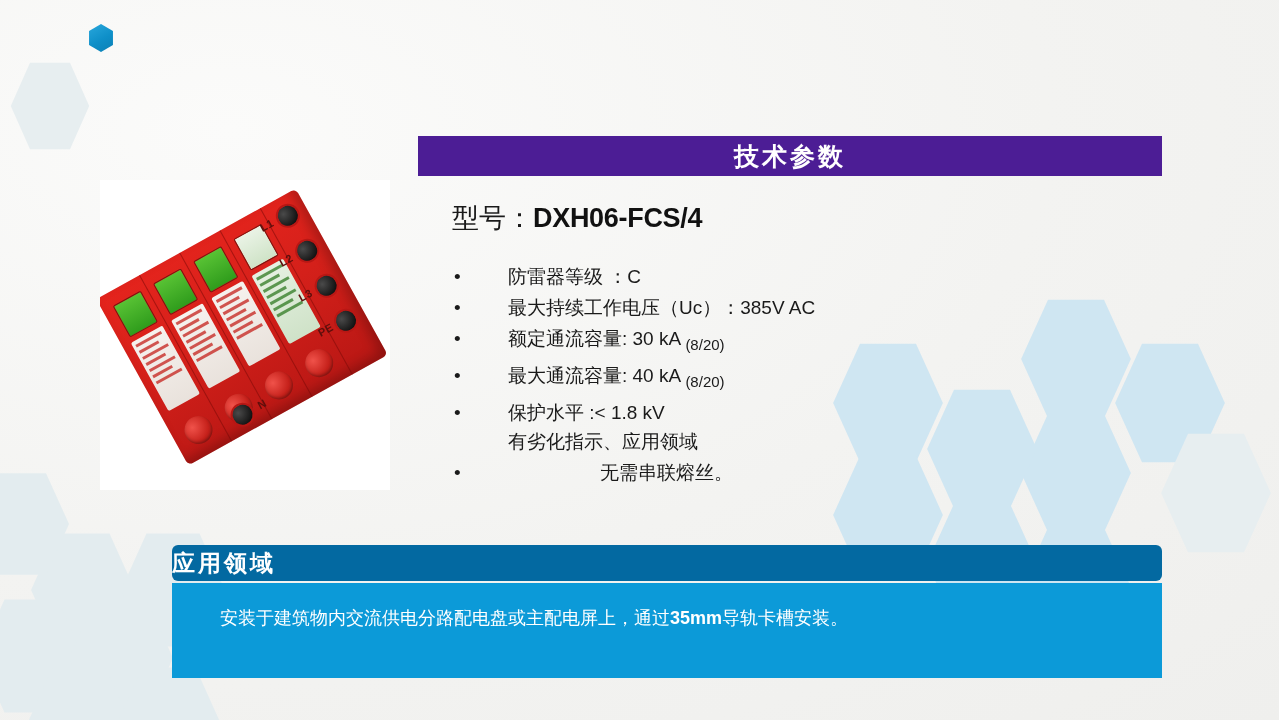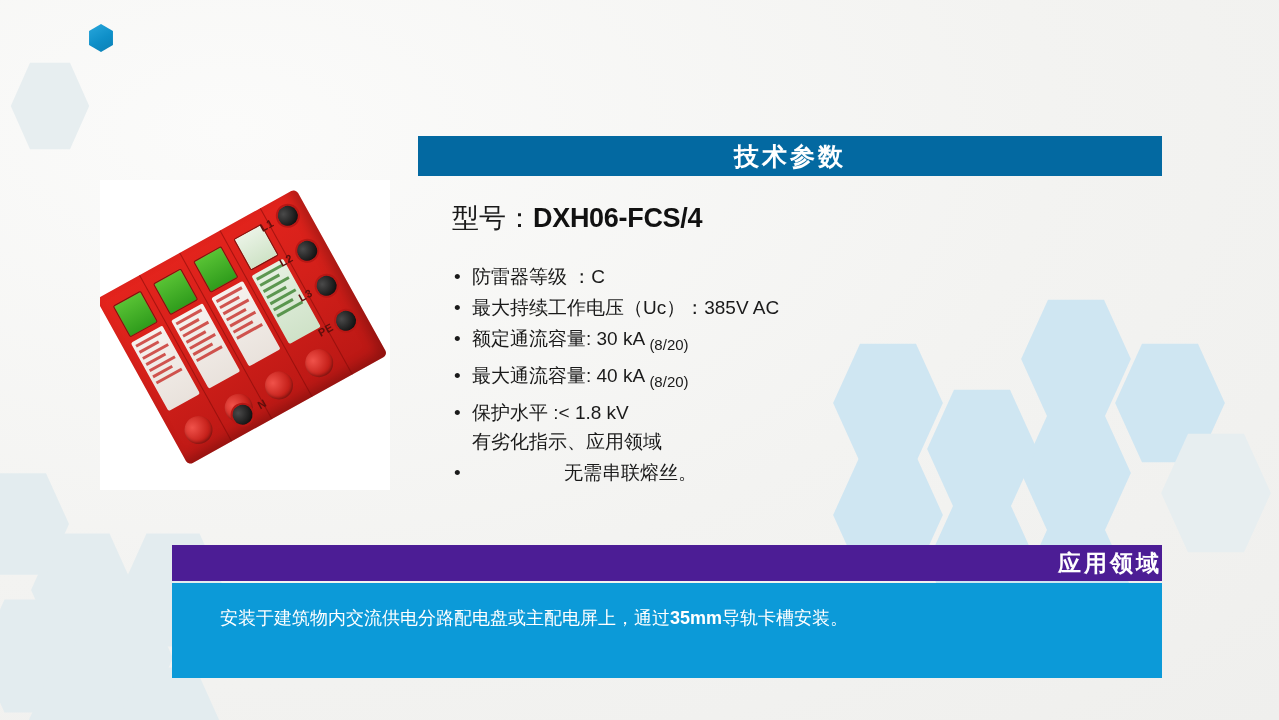--- a/index.html
+++ b/index.html
@@ -160,21 +160,21 @@
     letter-spacing: .5px;
   }
 
   
   .spec-header {
     position: absolute;
     left: 418px;
     top: 136px;
     width: 744px;
     height: 40px;
-    background: #0369a1;
+    background: #4c1d95;
     display: flex;
     align-items: center;
     justify-content: center;
   }
   .spec-header span {
     color: #ffffff;
     font-size: 25px;
     font-weight: bold;
     letter-spacing: 3px;
   }
@@ -210,42 +210,43 @@
     line-height: 29px;
     margin-bottom: 2px;
   }
   .spec-bullet {
     width: 18px;
     flex: none;
     font-size: 19px;
     line-height: 29px;
     color: #1a1a1a;
   }
-  .spec-body { flex: 1; }
+  .spec-body { flex: 1; margin-left: 36px; }
   .spec-sub {
     font-size: 15px;
     vertical-align: sub;
     color: #1a1a1a;
   }
   .spec-line2 {
     display: block;
   }
   .spec-line2.indent { padding-left: 92px; font-family: Liberation Serif, serif; }
 
   
   .app-header {
     position: absolute;
     left: 172px;
     top: 545px;
     width: 990px;
     height: 36px;
-    background: #4c1d95;
+    background: #0369a1;
     display: flex;
     align-items: center;
-    justify-content: flex-end;
+    justify-content: flex-start;
+    border-radius: 6px;
   }
   .app-header span {
     color: #ffffff;
     font-size: 23px;
     font-weight: bold;
     letter-spacing: 3px;
   }
   .app-body {
     position: absolute;
     left: 172px;

